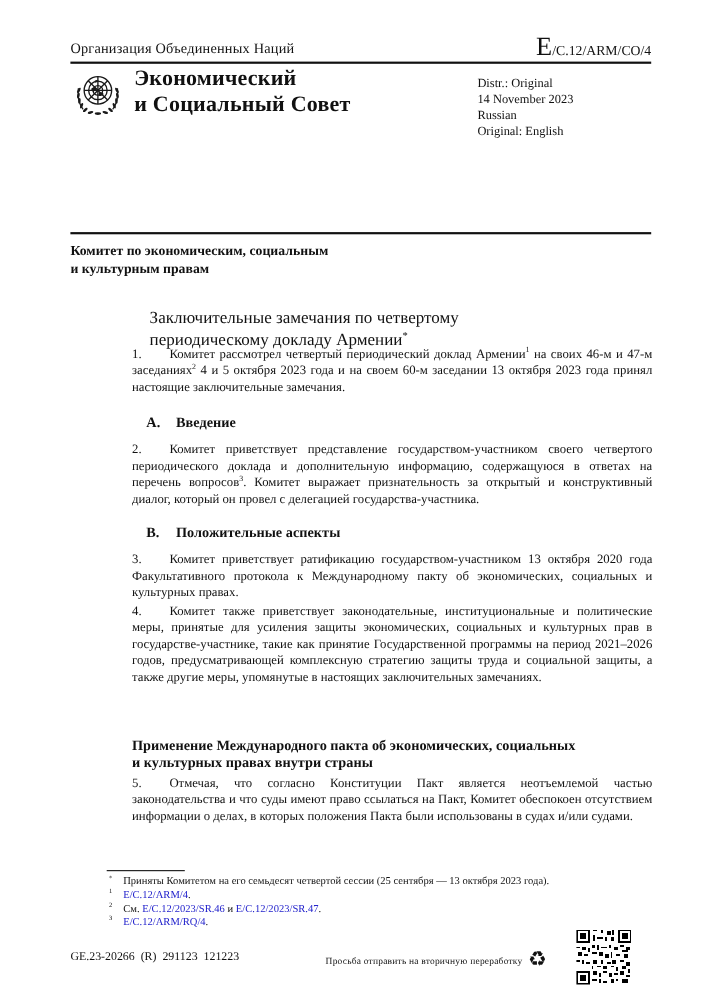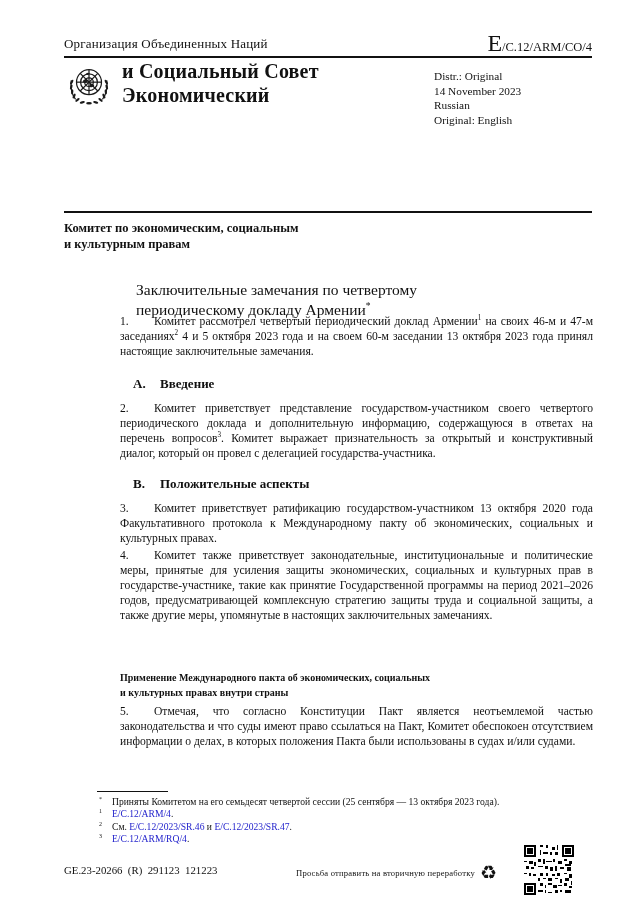--- a/index.html
+++ b/index.html
@@ -23,21 +23,21 @@
   
   .committee{position:absolute;top:221px;left:64px;font-size:12.5px;font-weight:700;line-height:15.5px;}
   .doc-title{position:absolute;top:264px;left:120px;font-size:15.5px;font-weight:400;line-height:19.5px;margin:16px;}
   sup{font-size:62%;line-height:0;vertical-align:super;}
   .para{position:absolute;left:120px;width:473px;font-size:11.6px;line-height:15px;text-align:justify;}
   .pnum{display:inline-block;min-width:34px;}
   .p1{top:314px;} .p2{top:401px;} .p3{top:501px;} .p4{top:548px;} .p5{top:704px;}
   .section-heading{position:absolute;left:93px;font-size:13px;font-weight:700;white-space:nowrap;margin-left:40px;}
   .sec-label{display:inline-block;width:27px;}
   .secA{top:376px;} .secB{top:476px;} .secC{top:646px;}
-  .subheading{position:absolute;left:120px;top:670px;font-size:10px;font-weight:700;line-height:15px;}
+  .subheading{position:absolute;left:120px;top:670px;font-size:13px;font-weight:700;line-height:15px;}
   
   .fn-sep{position:absolute;top:791px;left:97px;width:71px;height:1px;background:#111;}
   .footnotes{position:absolute;top:796px;left:99px;width:460px;font-size:9.6px;line-height:12.3px;}
   .fn-marker{display:inline-block;width:13px;}
   .doc-link{color:#2323cc;text-decoration:none;cursor:pointer;}
   
   .ge-number{position:absolute;top:864px;left:64px;font-size:10.8px;white-space:pre;}
   .recycle-line{position:absolute;top:863px;left:296px;display:flex;align-items:center;gap:5px;}
   .recycle-text{font-size:8.6px;font-weight:400;letter-spacing:.2px;}
   .recycle-glyph{font-family:"DejaVu Sans",sans-serif;font-size:19px;line-height:19px;}
@@ -84,22 +84,22 @@
         <ellipse cx="85" cy="62" rx="5.5" ry="2.4" transform="rotate(85 85 62)"></ellipse>
         <ellipse cx="81" cy="71" rx="5.5" ry="2.4" transform="rotate(65 81 71)"></ellipse>
         <ellipse cx="74" cy="79" rx="5.5" ry="2.4" transform="rotate(40 74 79)"></ellipse>
         <ellipse cx="64" cy="84" rx="5.5" ry="2.4" transform="rotate(15 64 84)"></ellipse>
         <ellipse cx="50" cy="86" rx="6" ry="2.6"></ellipse>
       </g>
     </svg>
   </div>
 
   <div class="council-title">
+    <div>Экономический</div>
     <div>и Социальный Совет</div>
-    <div>Экономический</div>
   </div>
 
   <div class="distr-block">
     <div>Distr.: Original</div>
     <div>14 November 2023</div>
     <div>Russian</div>
     <div>Original: English</div>
   </div>
 
   <div class="rule-thick"></div>

